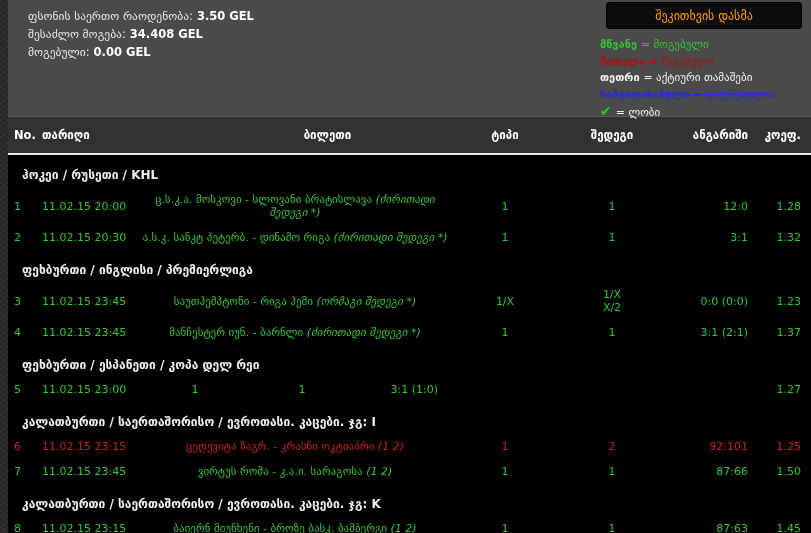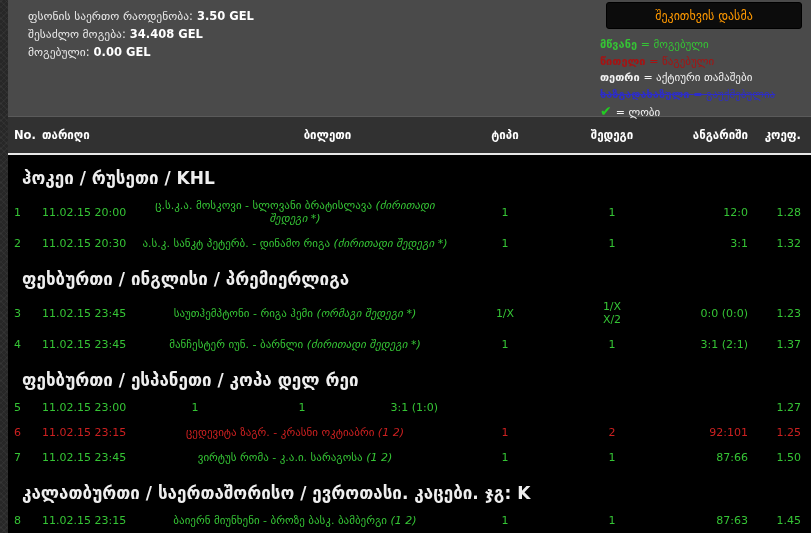--- a/index.html
+++ b/index.html
@@ -45,21 +45,21 @@
   .row { display:flex; align-items:center; padding:6px 0; font-size:11px; }
   .c-no     { width:34px;  padding-left:6px; }
   .c-date   { width:98px;  }
   .c-ticket { width:310px; text-align:center; }
   .c-type   { width:110px; text-align:center; }
   .c-result { width:104px; text-align:center; line-height:13px; }
   .c-score  { width:92px;  text-align:right; padding-right:8px; }
   .c-coef   { flex:1;      text-align:right; padding-right:10px; }
   .thead .c-ticket { text-align:center; padding-left:65px; }
   .section-title {
-    color:#eeeeee; font-weight:bold; font-size:17px;
+    color:#eeeeee; font-weight:bold; font-size:12px;
     padding:13px 0 5px 14px;
   }
   .won  { color:#35c435; }
   .lost { color:#cc2020; }
   .note { font-style:italic; }
 </style>
 </head>
 <body>
 
 <div class="content">
@@ -142,20 +142,21 @@
         </div>
         <div class="section-title">ფეხბურთი / ესპანეთი / კოპა დელ რეი</div>
         <div class="row won">
           <div class="c-no">5</div>
           <div class="c-date">11.02.15 23:00</div>
           <div class="c-type">1</div>
           <div class="c-result">1</div>
           <div class="c-score">3:1 (1:0)</div>
           <div class="c-coef">1.27</div>
         </div>
+        <div class="section-title">კალათბურთი / საერთაშორისო / ევროთასი. კაცები. ჯგ: I</div>
         <div class="row lost">
           <div class="c-no">6</div>
           <div class="c-date">11.02.15 23:15</div>
           <div class="c-ticket"><span>ცედევიტა ზაგრ. - კრასნი ოკტიაბრი </span><span class="note">(1 2)</span></div>
           <div class="c-type">1</div>
           <div class="c-result">2</div>
           <div class="c-score">92:101</div>
           <div class="c-coef">1.25</div>
         </div>
         <div class="row won">

